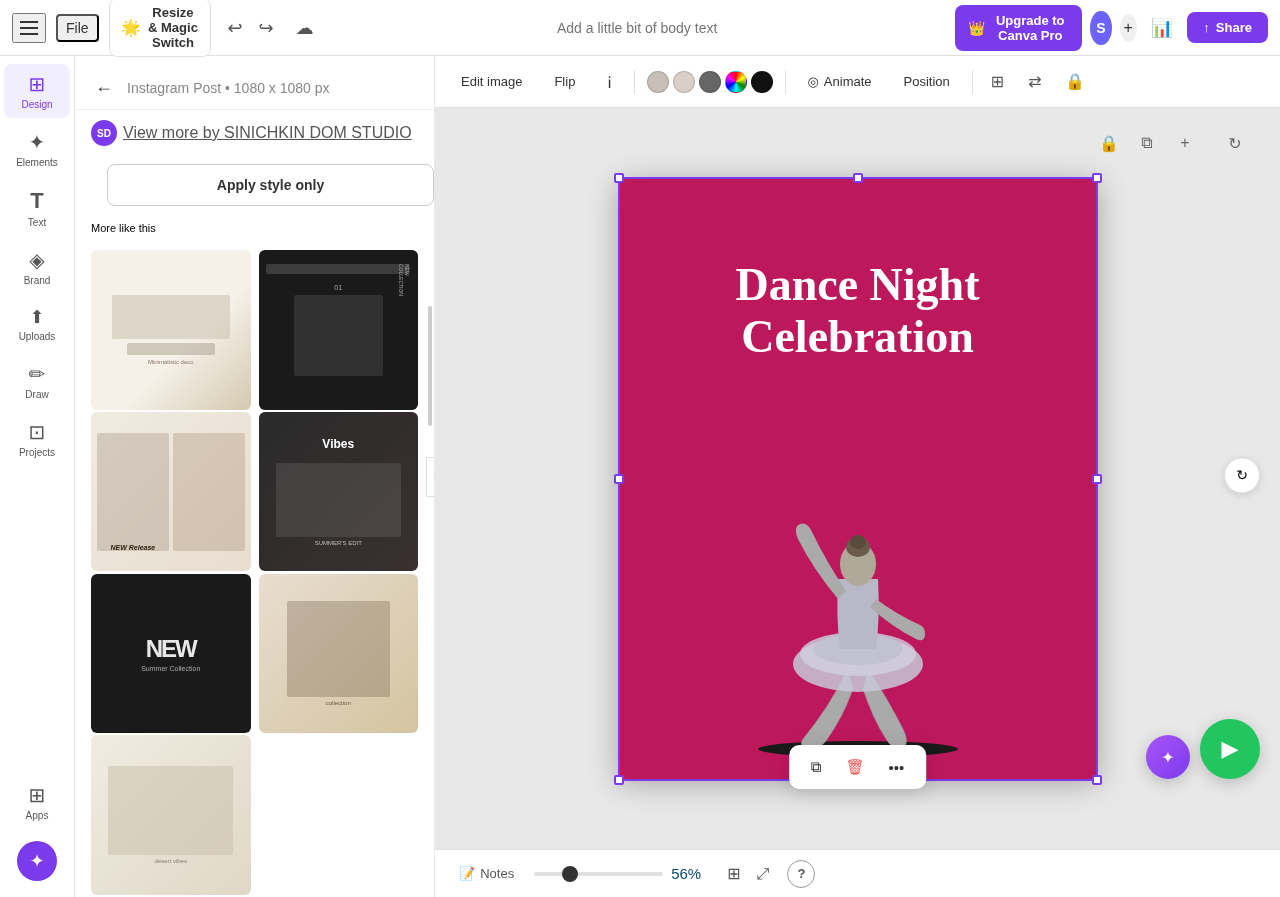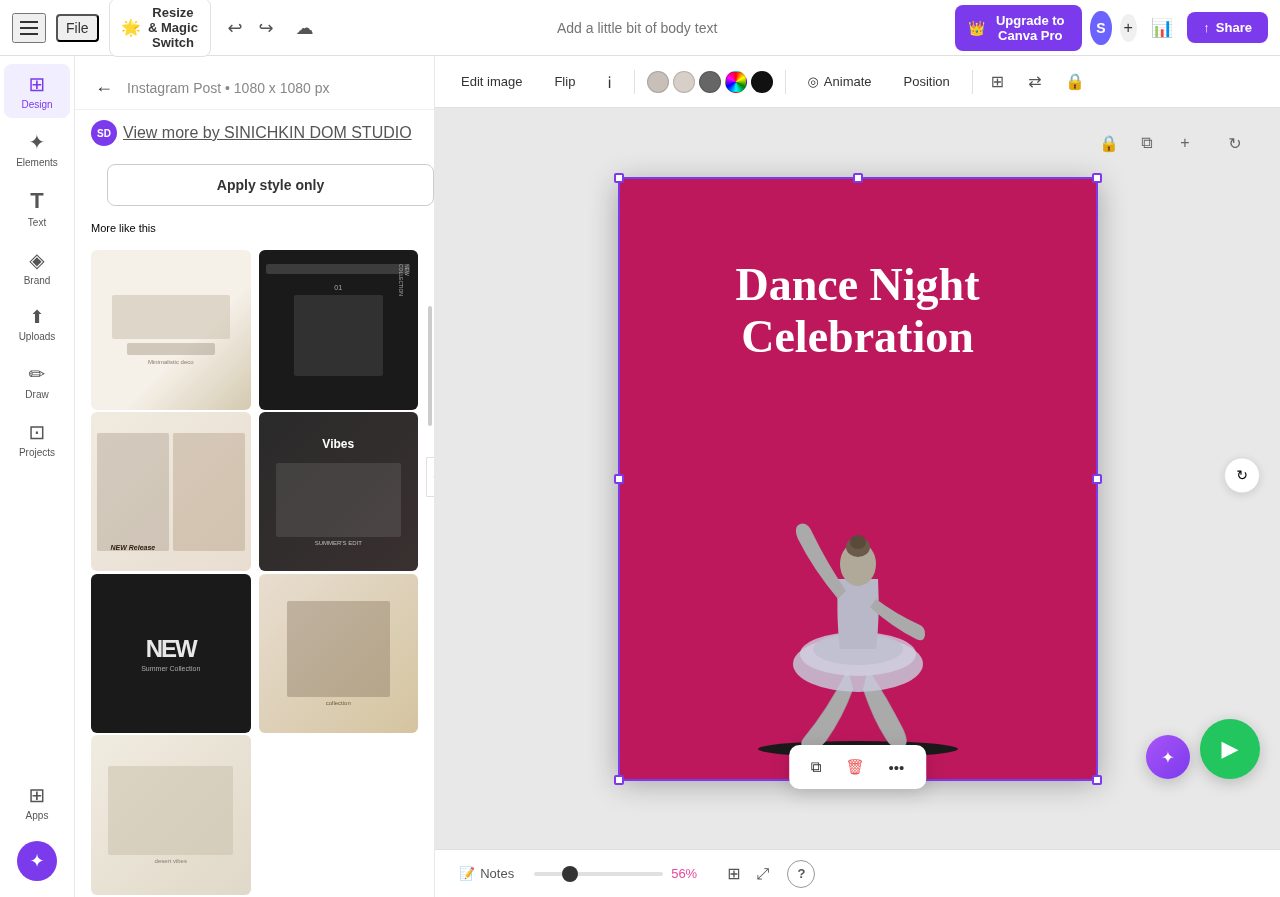--- a/index.html
+++ b/index.html
@@ -341,21 +341,21 @@
       display: flex; align-items: center; gap: 8px;
     }
     .zoom-slider {
       -webkit-appearance: none; width: 100%; height: 4px;
       border-radius: 2px; background: #e0e0e0; outline: none; cursor: pointer;
     }
     .zoom-slider::-webkit-slider-thumb {
       -webkit-appearance: none; width: 16px; height: 16px;
       border-radius: 50%; background: #333; cursor: pointer;
     }
-    .zoom-label { font-size: 13px; color: #ec4899; font-weight: 500; min-width: 38px; }
+    .zoom-label { font-size: 15px; color: #0c4a6e; font-weight: 500; min-width: 38px; }
     .view-toggle { display: flex; gap: 4px; }
     .view-btn {
       background: none; border: none; cursor: pointer; padding: 6px;
       border-radius: 4px; font-size: 16px; color: #555;
     }
     .help-btn {
       width: 28px; height: 28px; border-radius: 50%; border: 1.5px solid #999;
       background: none; cursor: pointer; font-size: 13px; color: #555; font-weight: 600;
     }
 

